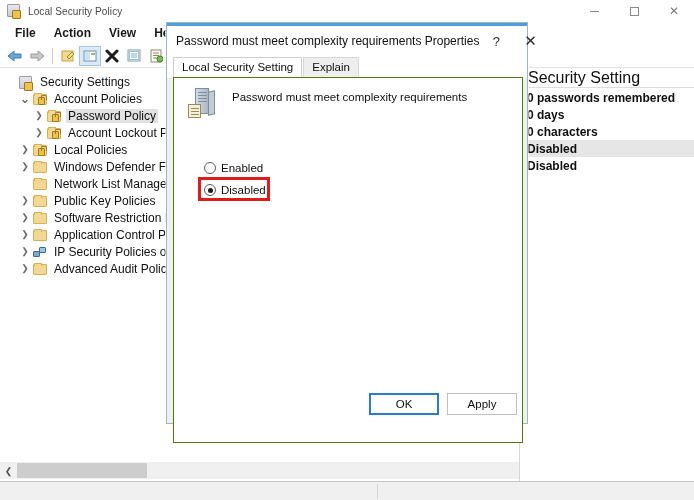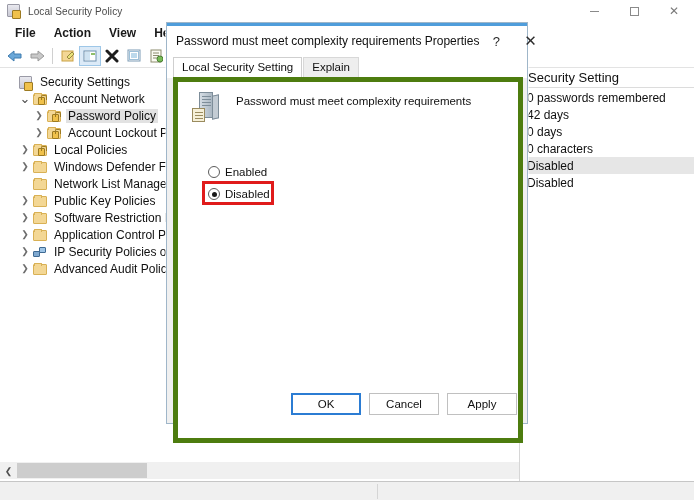--- a/index.html
+++ b/index.html
@@ -125,25 +125,25 @@
   .netico .g2 { position:absolute; left:6px; top:0px; width:7px; height:6px; background:#9dc4e6; border:1px solid #3f6a93; border-radius:1px;}
 
   
   .list-pane {
     position: absolute; left: 520px; top: 0; width: 174px; height: 413px;
     background: #ffffff;
   }
   .col-header {
     height: 20px; border-bottom: 1px solid #dcdcdc;
     display: flex; align-items: center; padding-left: 7px;
-    font-size: 13px; color: #101010; background: #ffffff;
+    font-size: 16px; color: #101010; background: #ffffff;
     border-left: 1px solid #d6d6d6;
     text-align: right;
   }
-  .list-rows { padding-top: 1px; }
+  .list-rows { padding-top: 1px; font-weight: bold; }
   .lrow {
     height: 17px; display: flex; align-items: center; padding-left: 7px;
     font-size: 12px; color: #101010; white-space: nowrap;
   }
   .lrow.selected { background: #e6e6e6; }
 
   
   .hscroll {
     position: absolute; left: 0; top: 462px; width: 519px; height: 17px;
     background: #f0f0f0; display: flex; align-items: center;
@@ -193,21 +193,21 @@
   }
   .tab {
     font-size: 11.5px; color: #101010; padding: 3px 8px 4px 8px;
     background: #eeeeee; border: 1px solid #d8d8d8; border-bottom: none;
     margin-right: 1px; line-height: 1.1;
   }
   .tab.active { background: #ffffff; border-color: #cfcfcf; color: #101010; }
 
   .dlg-body {
     position: absolute; left: 6px; top: 54px; width: 350px; height: 366px;
-    background: #ffffff; border: 5px solid #4d7c0f;
+    background: #ffffff; border: 1px solid #4d7c0f;
   }
   .policy-head {
     display: flex; align-items: flex-start; padding: 9px 0 0 12px;
   }
   .pc-icon { width: 34px; height: 34px; position: relative; flex: 0 0 34px; }
   .pc-tower {
     position: absolute; left: 9px; top: 1px; width: 14px; height: 26px;
     background: linear-gradient(90deg,#d5dde4,#aab7c2); border: 1px solid #7d8d99;
   }
   .pc-tower:before {
@@ -347,21 +347,21 @@
               <span class="shieldlock"></span>
             </span>
             <span class="lbl">Security Settings</span>
           </div>
           <div class="tnode" style="padding-left: 18px;">
             <span class="chev down" style="font-size: 13px; line-height: 6px;">⌄</span>
             <span class="ico">
               <span class="folder"></span>
               <span class="lockbadge"></span>
             </span>
-            <span class="lbl">Account Network</span>
+            <span class="lbl">Account Policies</span>
           </div>
           <div class="tnode selected" style="padding-left: 32px;">
             <span class="chev">❯</span>
             <span class="ico">
               <span class="folder"></span>
               <span class="lockbadge"></span>
             </span>
             <span class="lbl">Password Policy</span>
           </div>
           <div class="tnode" style="padding-left: 32px;">
@@ -436,23 +436,20 @@
     </div>
     <div class="split-line"></div>
 
     <div class="list-pane">
       <div class="col-header">
         <span>Security Setting</span>
       </div>
       <div class="list-rows" id="list-rows">
           <div class="lrow">
             <span>0 passwords remembered</span>
-          </div>
-          <div class="lrow">
-            <span>42 days</span>
           </div>
           <div class="lrow">
             <span>0 days</span>
           </div>
           <div class="lrow">
             <span>0 characters</span>
           </div>
           <div class="lrow selected">
             <span>Disabled</span>
           </div>
@@ -520,21 +517,18 @@
           <span class="redbox"></span>
         </div>
       </div>
     </div>
 
     <div class="dlg-buttons">
       <div class="dbtn default">
         <span>OK</span>
       </div>
       <div class="dbtn">
-        <span>Cancel</span>
-      </div>
-      <div class="dbtn">
         <span>Apply</span>
       </div>
     </div>
   </div>
 
 </div>
 
 </body></html>

